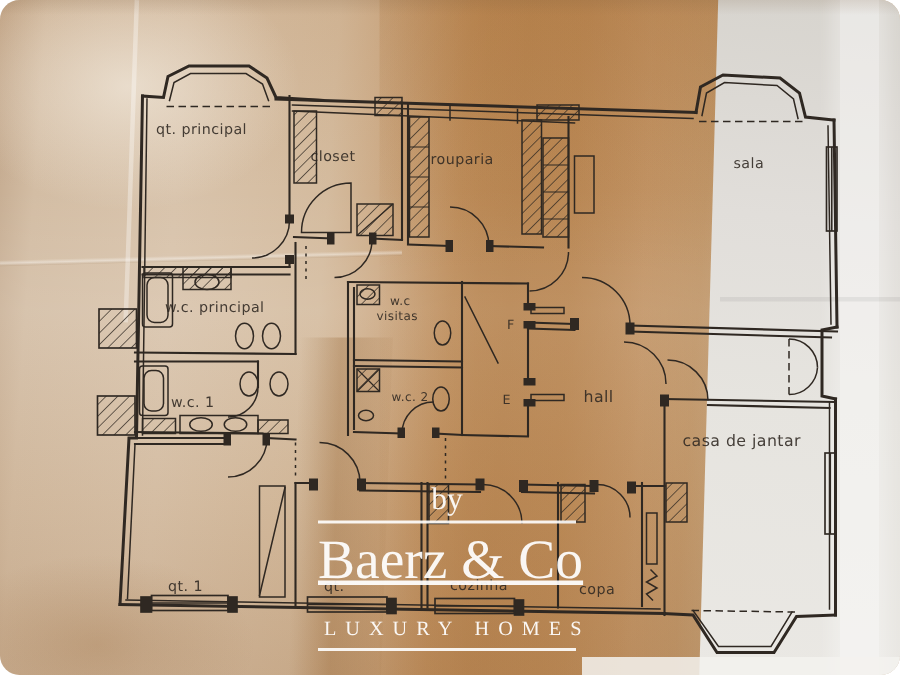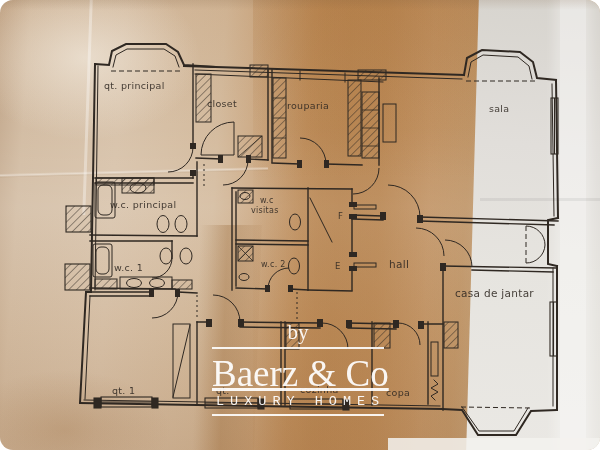--- a/index.html
+++ b/index.html
@@ -41,22 +41,22 @@
   .top-shade{left:0;top:0;width:100%;height:10px;
     background:linear-gradient(180deg, rgba(120,90,60,0.15), rgba(120,90,60,0));}
   svg.plan{position:absolute;left:0;top:0;}
   svg.plan text{fill:#2f2822;opacity:0.88;letter-spacing:0.3px;}
 
   .watermark{position:absolute;left:212px;top:322px;width:172px;text-align:center;
     color:rgba(255,255,255,0.93);font-family:"Liberation Serif","DejaVu Serif",serif;}
   .wm-by{font-size:21px;line-height:1;}
   .wm-rule{height:2px;background:rgba(255,255,255,0.90);margin-top:4px;}
   .wm-brand{font-size:37px;line-height:1;margin-top:6px;white-space:nowrap;text-decoration:underline;}
-  .wm-tag{font-size:13.5px;letter-spacing:6px;margin-top:2px;white-space:nowrap;
-    padding-left:4px;font-family:Liberation Mono, monospace;}
+  .wm-tag{font-size:13.5px;letter-spacing:6px;margin-top:19px;white-space:nowrap;
+    padding-left:4px;}
   .wm-rule2{height:2px;background:rgba(255,255,255,0.90);margin-top:5px;}
 </style>
 </head>
 <body>
 
 <div class="stage">
   <div class="layer band-dark"></div>
   <div class="layer streak"></div>
   <div class="layer paper-gray"></div>
   <div class="layer white-streak"></div>

